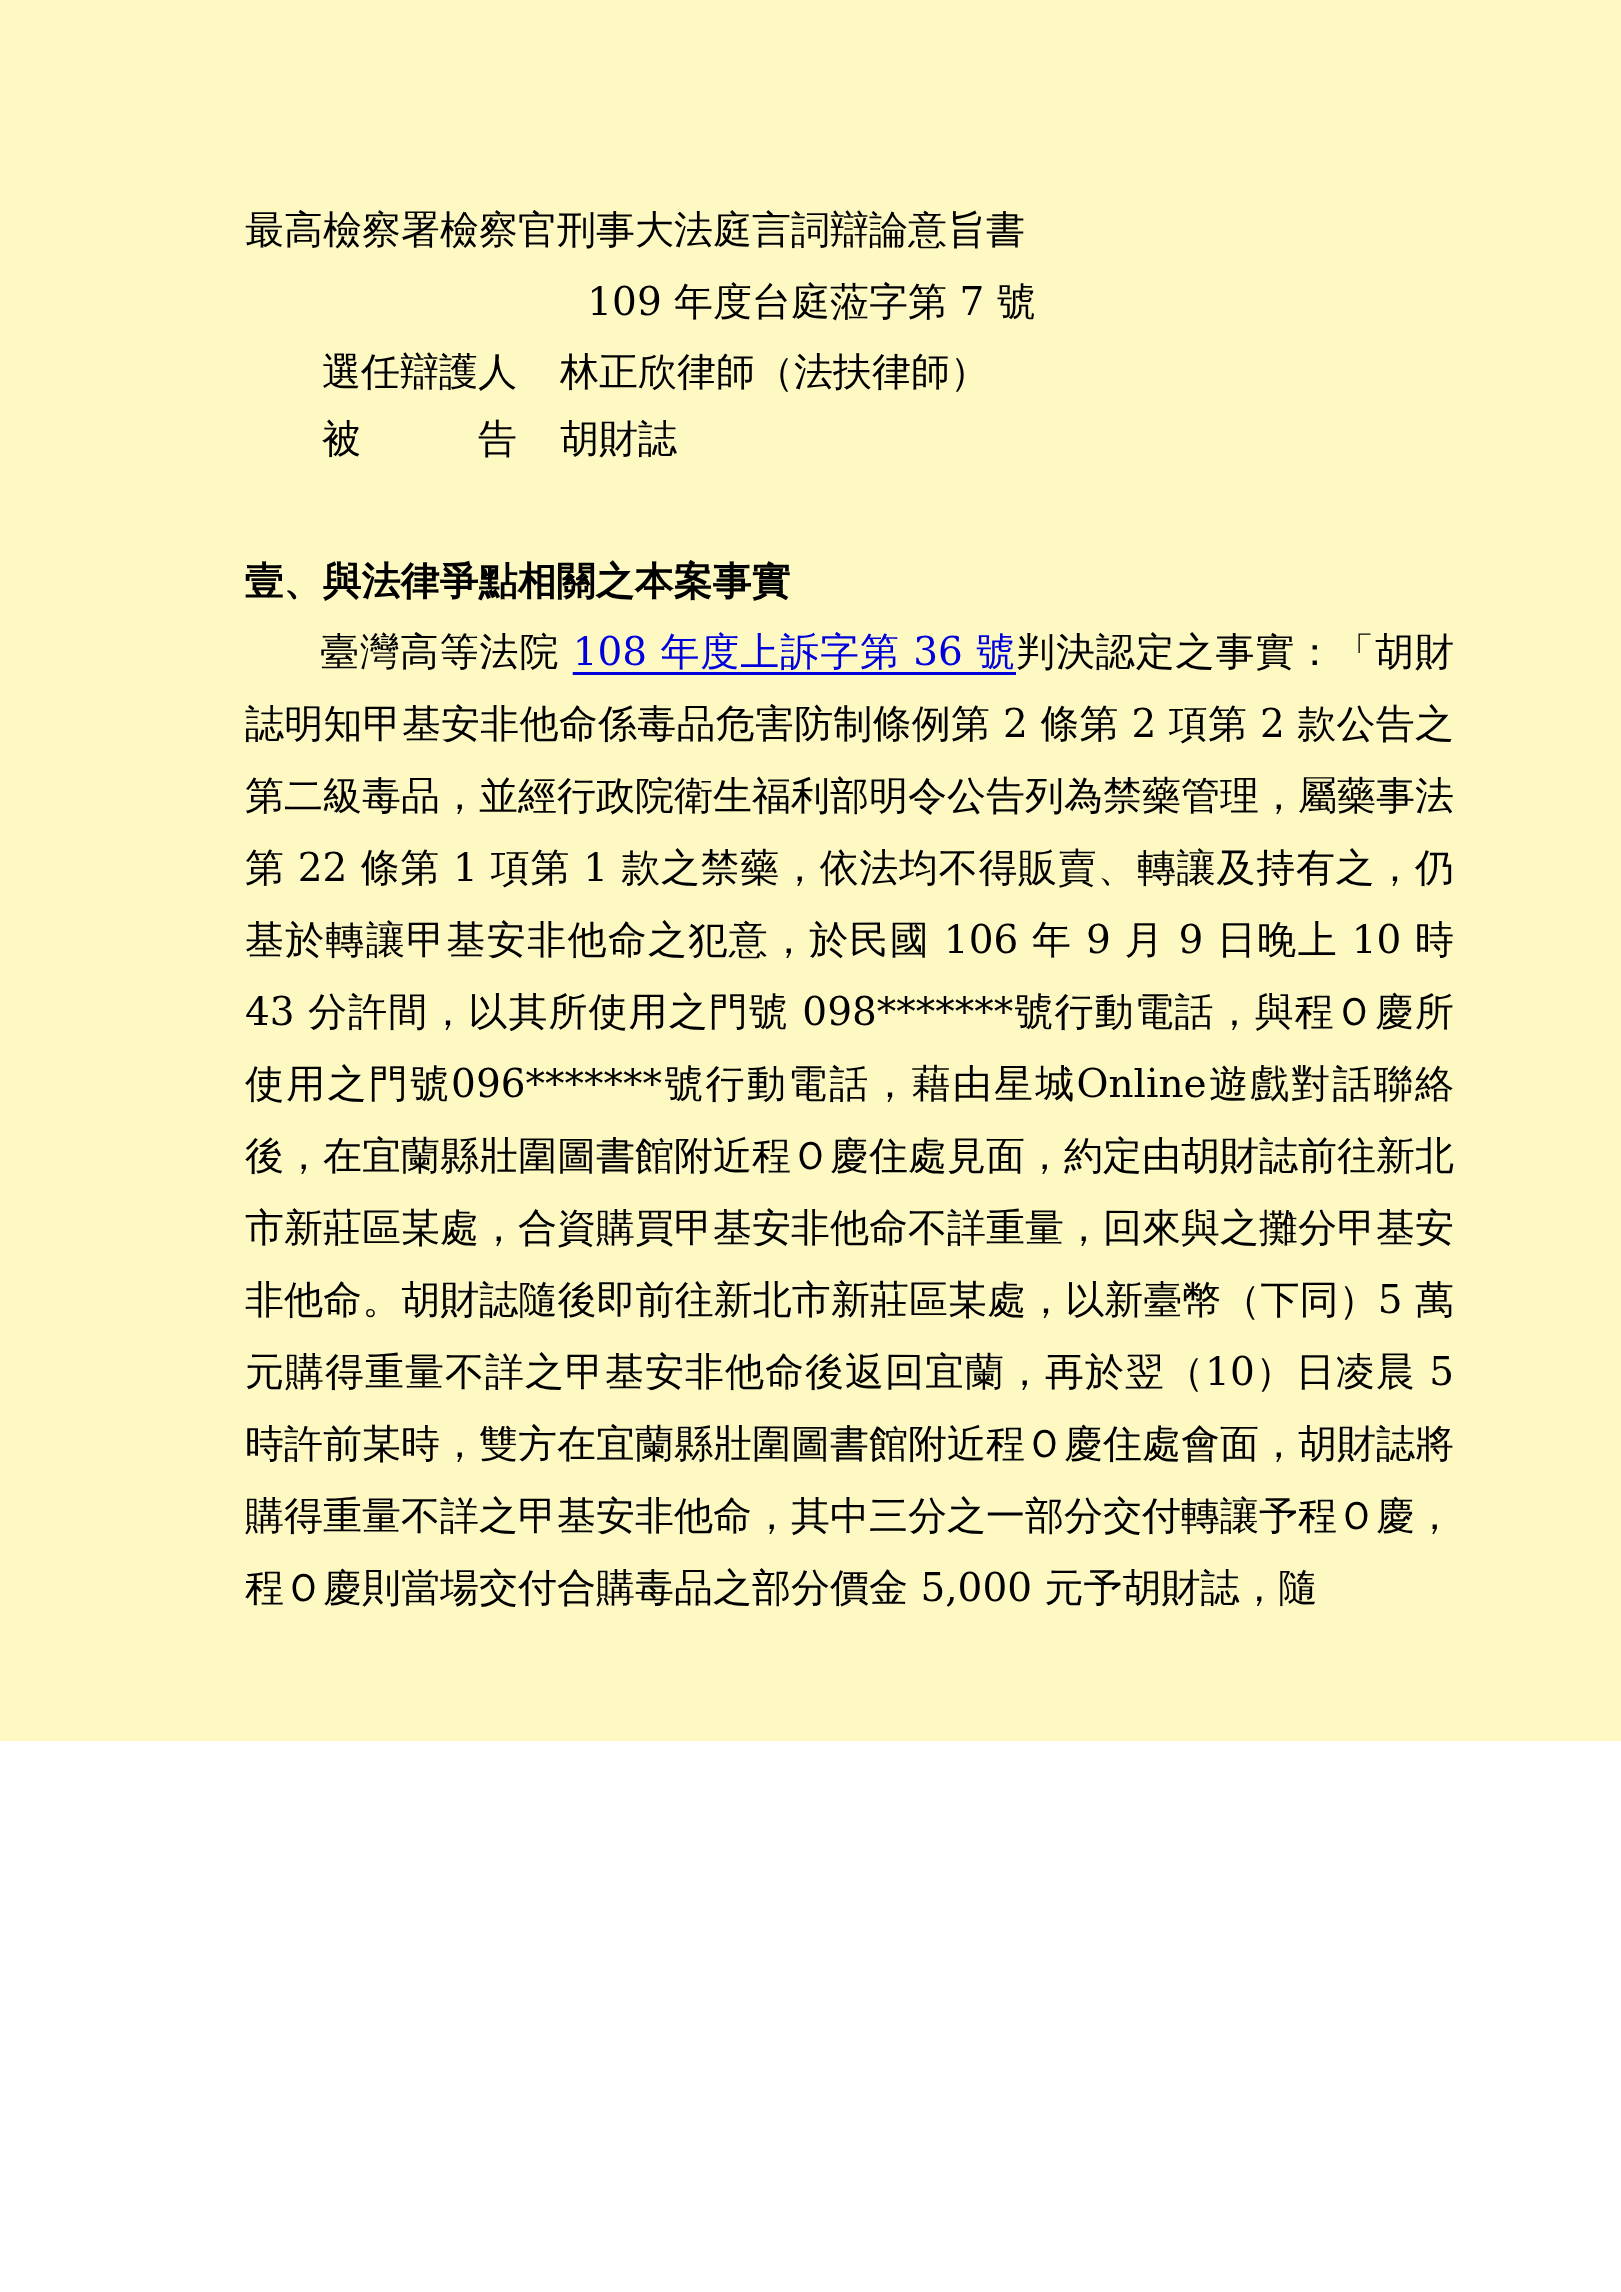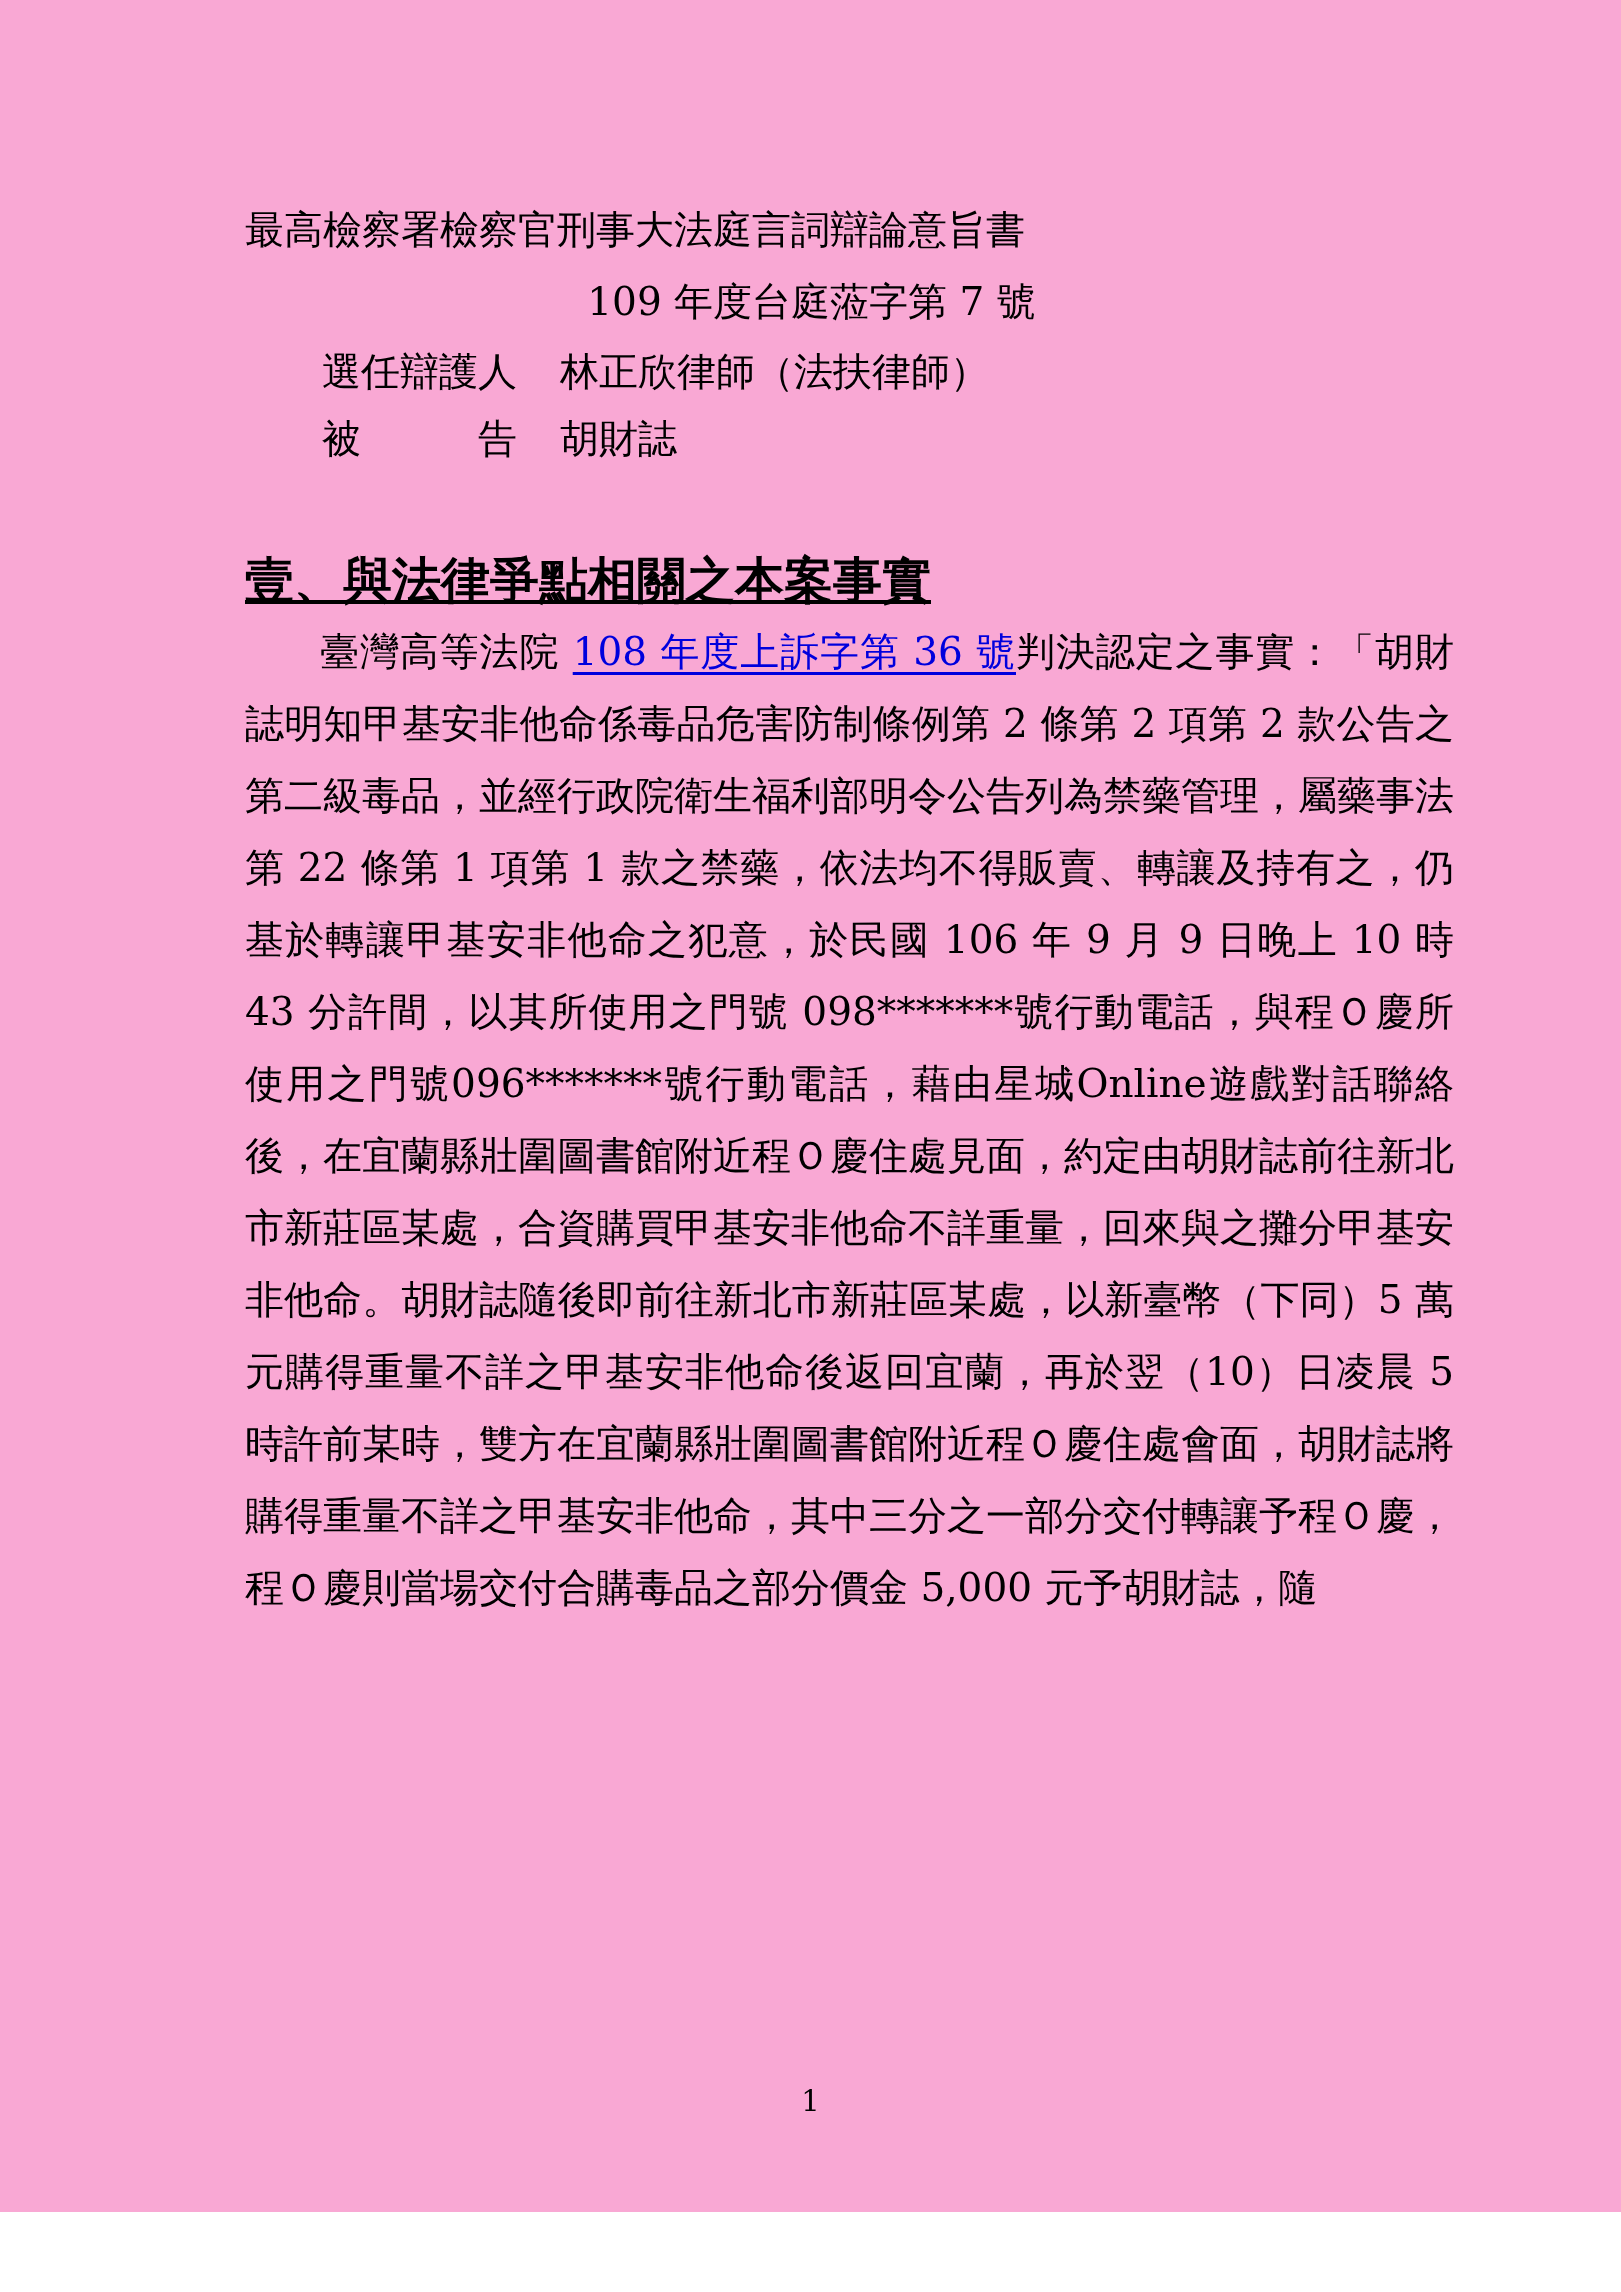--- a/index.html
+++ b/index.html
@@ -3,23 +3,23 @@
 <meta charset="utf-8">
 <style>
   html, body {
     margin: 0;
     padding: 0;
     background: #ffffff;
   }
   .page {
     position: relative;
     width: 1621px;
-    height: 2212px;
+    height: 1741px;
     margin: 0 auto;
-    background: #f9a8d4;
+    background: #fef9c3;
     color: #000000;
     font-family: "DejaVu Serif", "Liberation Serif", serif;
     font-size: 39px;
     line-height: 72px;
     box-sizing: border-box;
     padding: 194px 167px 0 245px;
     overflow: hidden;
   }
   .doc-title {
     text-align: left;
@@ -51,24 +51,23 @@
   p.body-para {
     margin: 0;
     text-align: justify;
     text-justify: inter-ideograph;
   }
   p.body-para.indented {
     text-indent: 75px;
   }
   .section-heading {
     margin: 72px 0 0 0;
-    font-size: 49px;
+    font-size: 39px;
     line-height: 72px;
     font-weight: bold;
-    text-decoration: underline;
   }
   a.doc-link {
     color: #0000dd;
     text-decoration: underline;
     text-decoration-thickness: 2.9px;
     text-underline-offset: 6.9px;
     cursor: pointer;
   }
   .page-footer {
     position: absolute;

